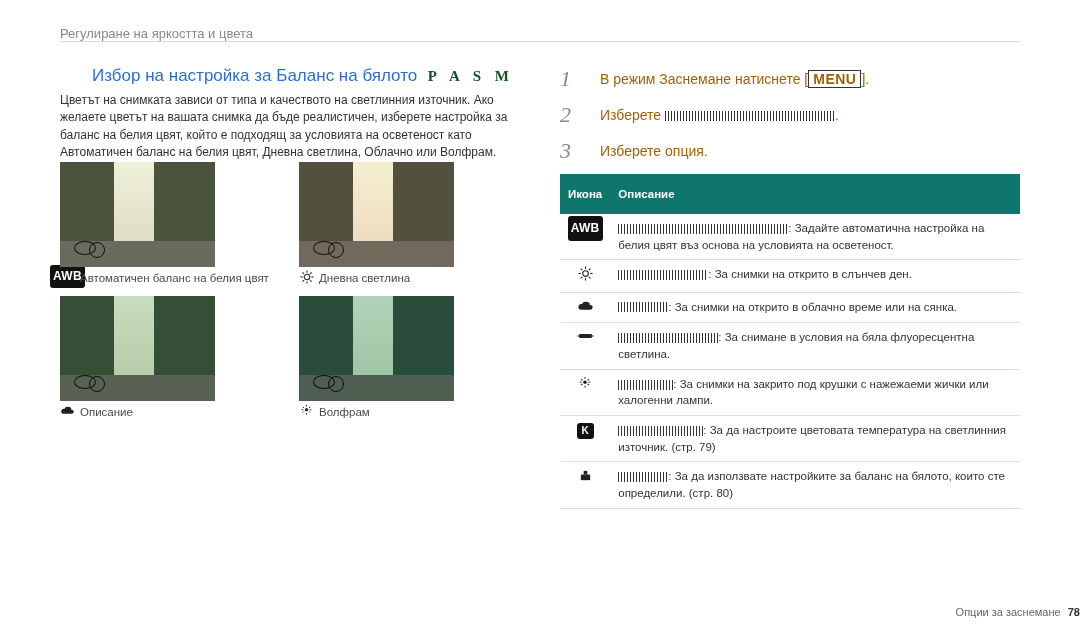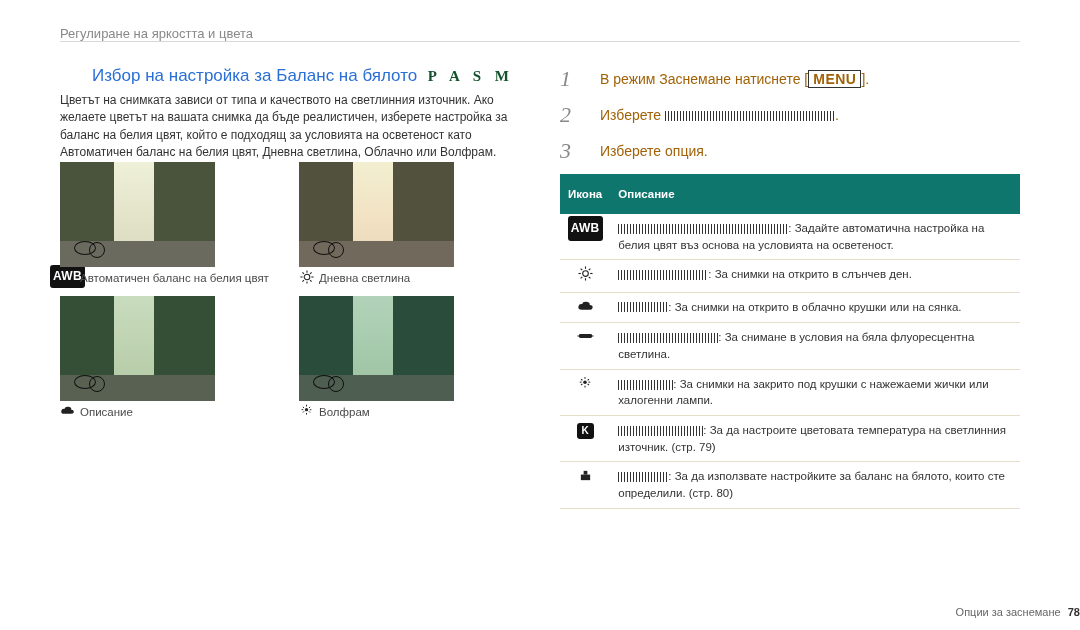--- a/index.html
+++ b/index.html
@@ -324,21 +324,21 @@
                 </svg>
               </span></td>
           <td><span class="obscured" style="width:90px"></span><span>: За снимки на открито в слънчев ден.</span></td>
         </tr>
         <tr>
           <td class="icon-cell"><span class="wb-icon">
                 <svg viewBox="0 0 18 12" width="17" height="12">
                   <path d="M5 10 Q1 10 1.5 6.5 Q2 3.5 5.5 4 Q6 1 10 1.5 Q14 2 13.5 5 Q17 5 16.5 8 Q16 10 13 10 Z" fill="#222"></path>
                 </svg>
               </span></td>
-          <td><span class="obscured" style="width:50px"></span><span>: За снимки на открито в облачно крушки или на сянка.</span></td>
+          <td><span class="obscured" style="width:50px"></span><span>: За снимки на открито в облачно време или на сянка.</span></td>
         </tr>
         <tr>
           <td class="icon-cell"><span class="wb-icon">
                 <svg viewBox="0 0 18 10" width="17" height="10">
                   <rect x="2" y="3" width="14" height="4" rx="1.5" fill="#222"></rect>
                   <line x1="0.5" y1="5" x2="2" y2="5" stroke="#222" stroke-width="1.2"></line>
                   <line x1="16" y1="5" x2="17.5" y2="5" stroke="#222" stroke-width="1.2"></line>
                 </svg>
               </span></td>
           <td><span class="obscured" style="width:100px"></span><span>: За снимане в условия на бяла флуоресцентна светлина.</span></td>

